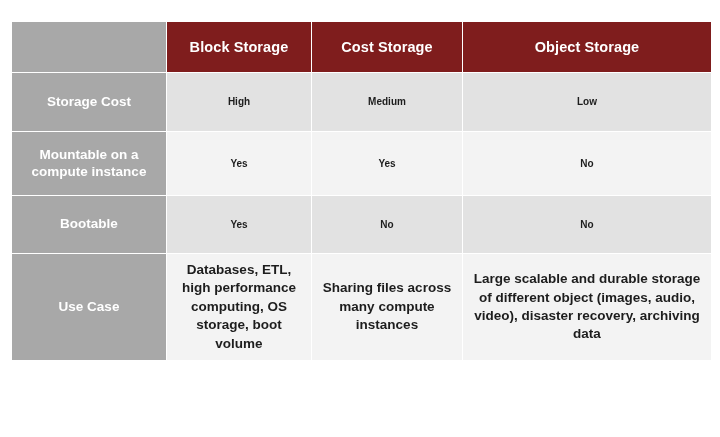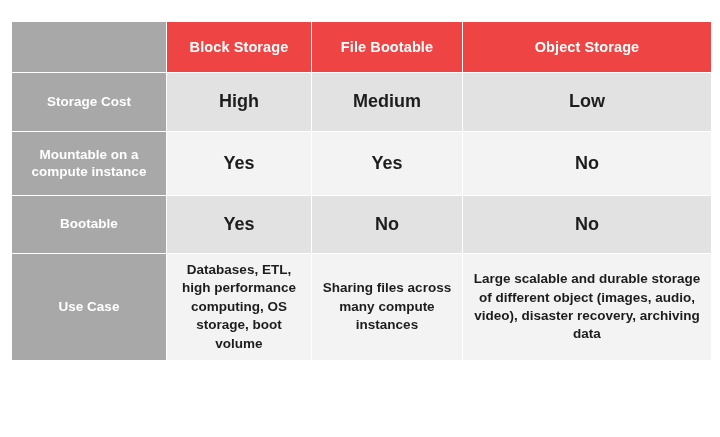--- a/index.html
+++ b/index.html
@@ -33,21 +33,21 @@
     background: #ffffff;
   }
 
   #comparison-table col.c-label { width: 154px; }
   #comparison-table col.c-block { width: 144px; }
   #comparison-table col.c-file  { width: 150px; }
   #comparison-table col.c-obj   { width: 248px; }
 
   
   .hdr-cell {
-    background: #ef4444;
+    background: #7f1d1d;
     color: #ffffff;
     font-weight: bold;
     font-size: 14.5px;
     text-align: center;
     vertical-align: middle;
     height: 50px;
     padding: 0 4px;
     letter-spacing: 0.1px;
   }
   .hdr-cell.corner {
@@ -63,21 +63,21 @@
     text-align: center;
     vertical-align: middle;
     padding: 0 5px;
     line-height: 1.25;
   }
 
   
   .data-cell {
     color: #1d1d1d;
     font-weight: bold;
-    font-size: 18px;
+    font-size: 10px;
     text-align: center;
     vertical-align: middle;
     padding: 4px 8px;
     line-height: 1.32;
   }
   tr.band-a .data-cell { background: #e2e2e2; }
   tr.band-b .data-cell { background: #f3f3f3; }
 
   
   tr.r-cost    .row-label, tr.r-cost    .data-cell { height: 50px; margin-left: 16px; }
@@ -100,21 +100,21 @@
       <col class="c-label">
       <col class="c-block">
       <col class="c-file">
       <col class="c-obj">
     </colgroup>
 
     <thead>
       <tr>
         <th class="hdr-cell corner"></th>
         <th class="hdr-cell">Block Storage</th>
-        <th class="hdr-cell">File Bootable</th>
+        <th class="hdr-cell">Cost Storage</th>
         <th class="hdr-cell">Object Storage</th>
       </tr>
     </thead>
 
     <tbody>
 
       <tr class="band-a r-cost">
         <th class="row-label">Storage Cost</th>
         <td class="data-cell">High</td>
         <td class="data-cell">Medium</td>

